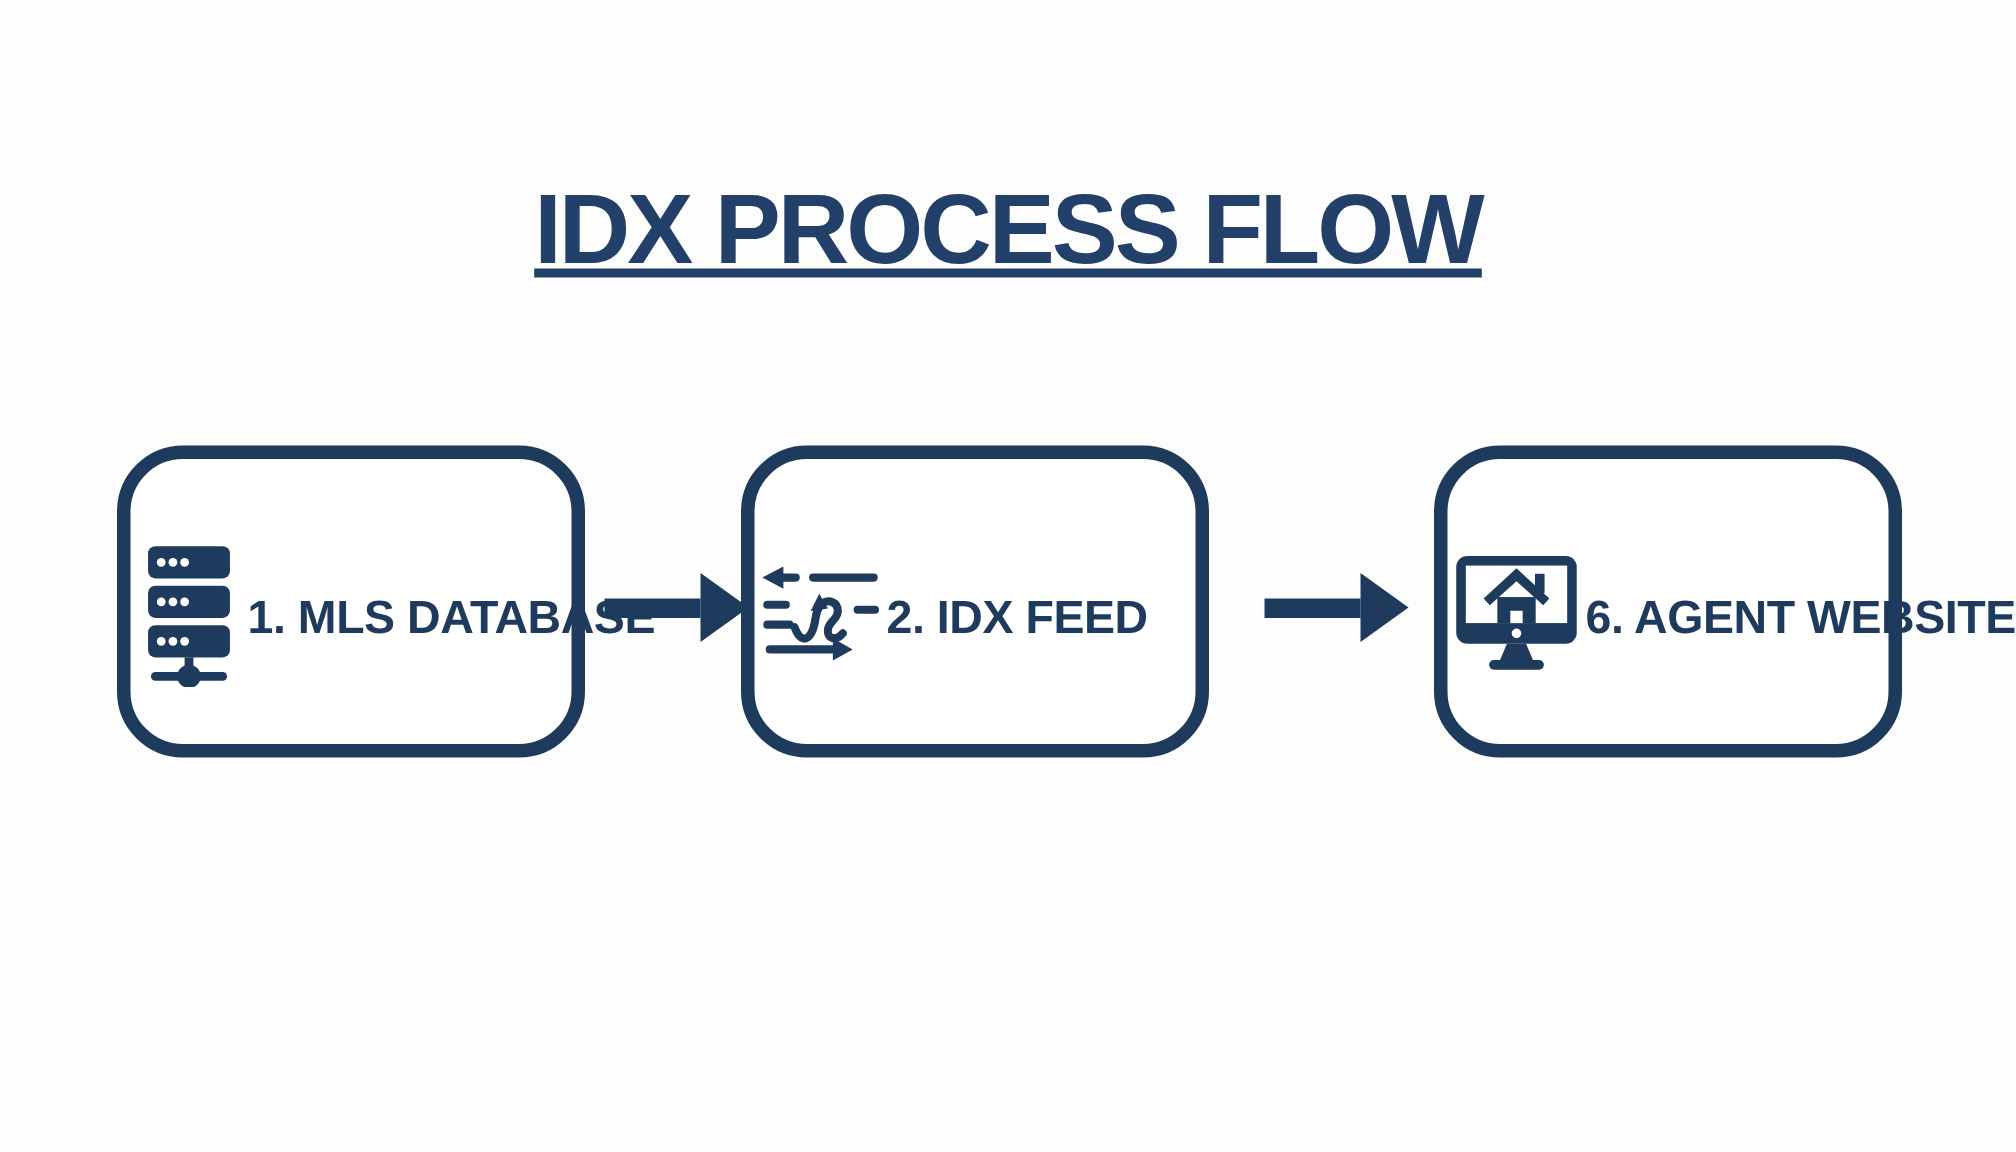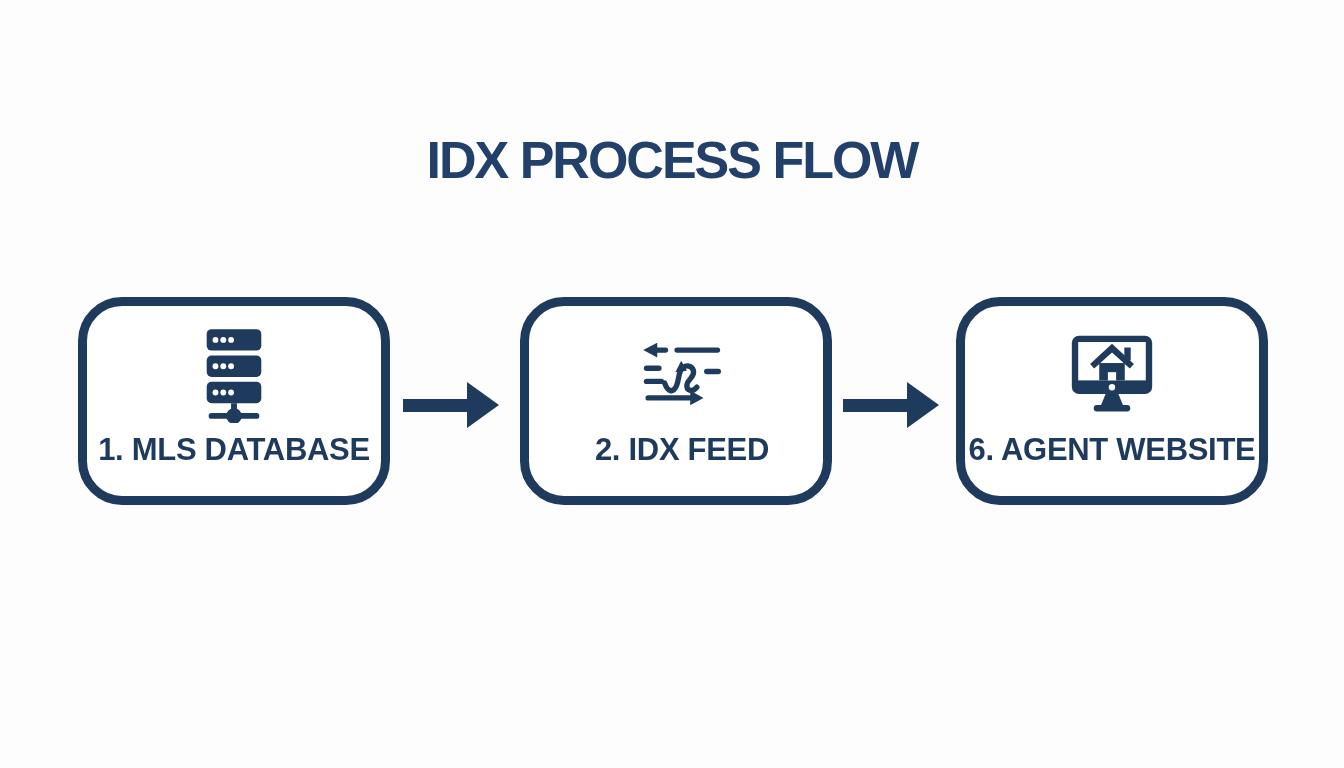--- a/index.html
+++ b/index.html
@@ -12,42 +12,43 @@
   html,body{background:var(--background);}
   .canvas{
     position:relative;
     width:1344px;height:768px;
     background:var(--background);
     font-family:"Liberation Sans", sans-serif;
     overflow:hidden;
   }
   .title{
     position:absolute;
-    top:130px;left:0;right:0;
+    top:114px;left:0;right:0;
     text-align:center;
-    font-size:52px;
+    font-size:66px;
     font-weight:700;
     letter-spacing:-2px;
     color:var(--title-ink);
     white-space:nowrap;
+    text-decoration:underline;
   }
   .step-box{
     position:absolute;
     top:297px;
     width:312px;height:208px;
     background:var(--box-background);
     border:9px solid var(--ink);
     border-radius:44px;
     display:flex;
-    flex-direction:column;
+    flex-direction:row;
     align-items:center;
     padding-top:16px;
   }
   .step-box.pos-1{left:78px;}
-  .step-box.pos-2{left:520px;padding-left:12px;}
+  .step-box.pos-2{left:494px;}
   .step-box.pos-3{left:956px;}
   .icon-wrap{
     height:104px;
     display:flex;
     align-items:center;
     justify-content:center;
     color:var(--ink);
   }
   .step-label{
     margin-top:6px;

